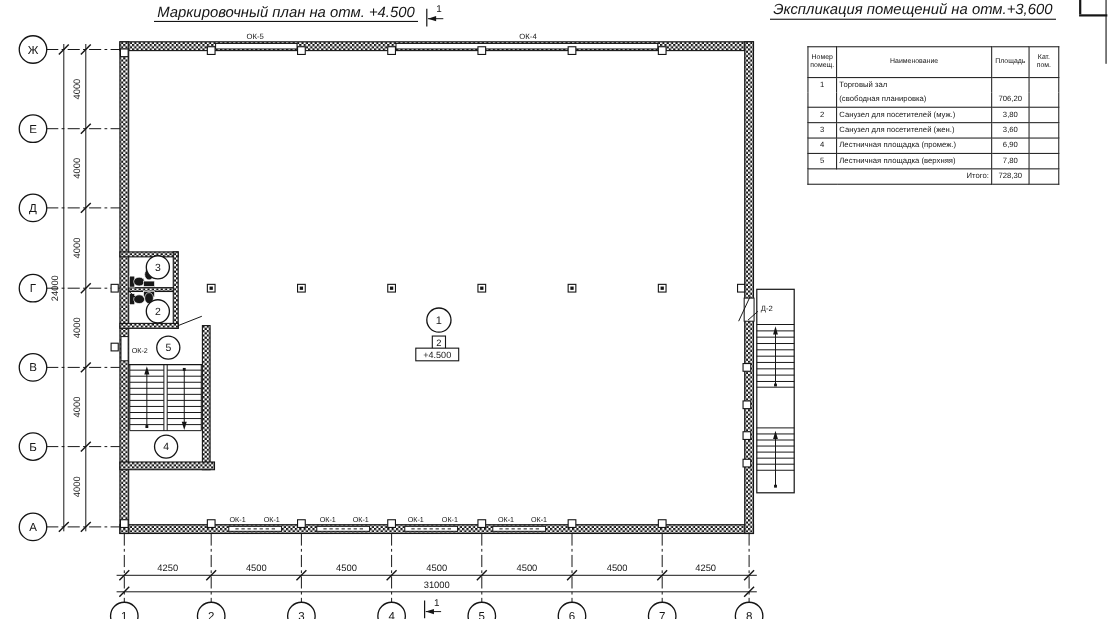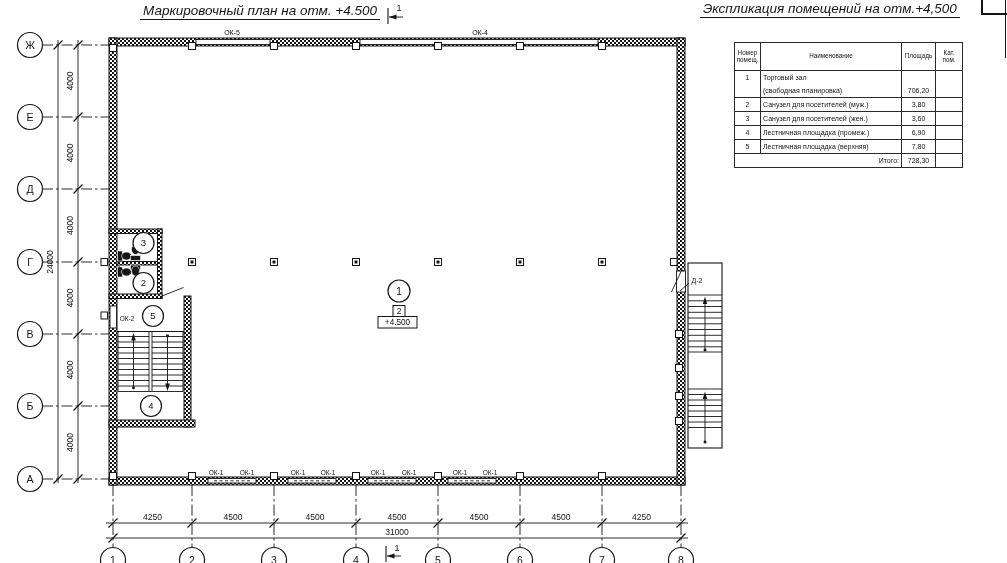--- a/index.html
+++ b/index.html
@@ -289,21 +289,21 @@
   </g>
   <g>
     <line class="ln2" x1="386" y1="546" x2="386" y2="562"></line>
     <line class="ln1" x1="401" y1="556" x2="387" y2="556"></line>
     <polygon points="387,556 394.5,553.6 394.5,558.4" fill="#151515"></polygon>
     <text font-size="9" text-anchor="middle" x="397" y="551">1</text>
   </g>
 </svg>
 
 <div class="title" style="left:140px;top:3px;">Маркировочный план на отм. +4.500</div>
-<div class="title" style="left:700px;top:1px;">Экспликация помещений на отм.+4,500</div>
+<div class="title" style="left:700px;top:1px;">Экспликация помещений на отм.+3,600</div>
 
 <table class="sched">
   <colgroup>
         <col style="width:26px">
         <col style="width:141px">
         <col style="width:34px">
         <col style="width:27px">
       </colgroup>
   <thead>
     <tr>

